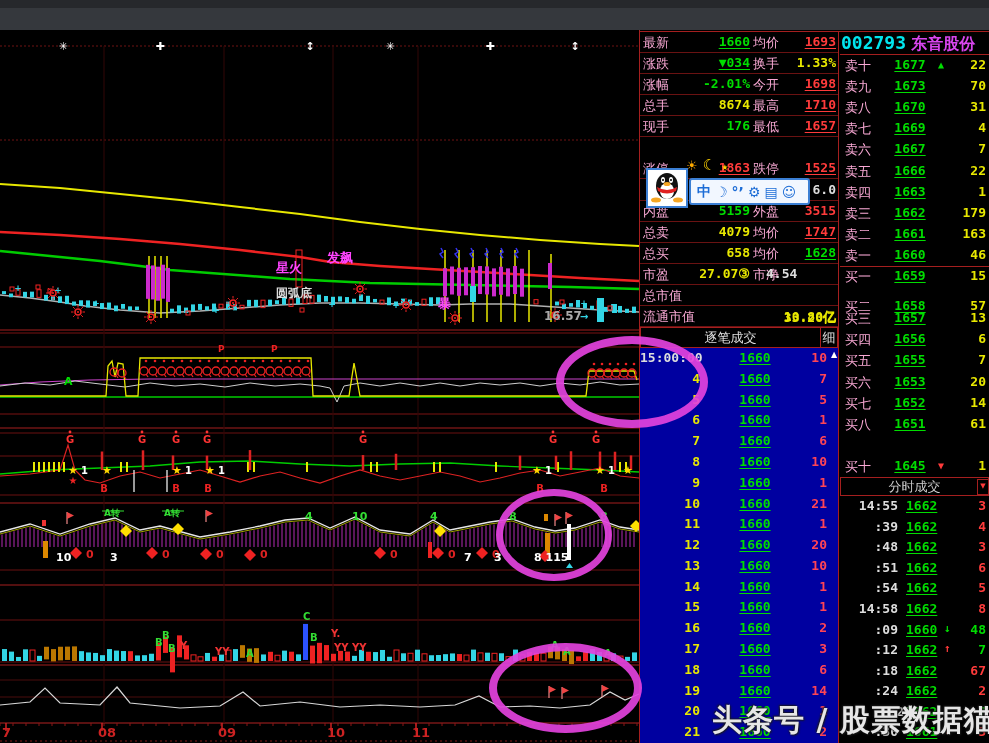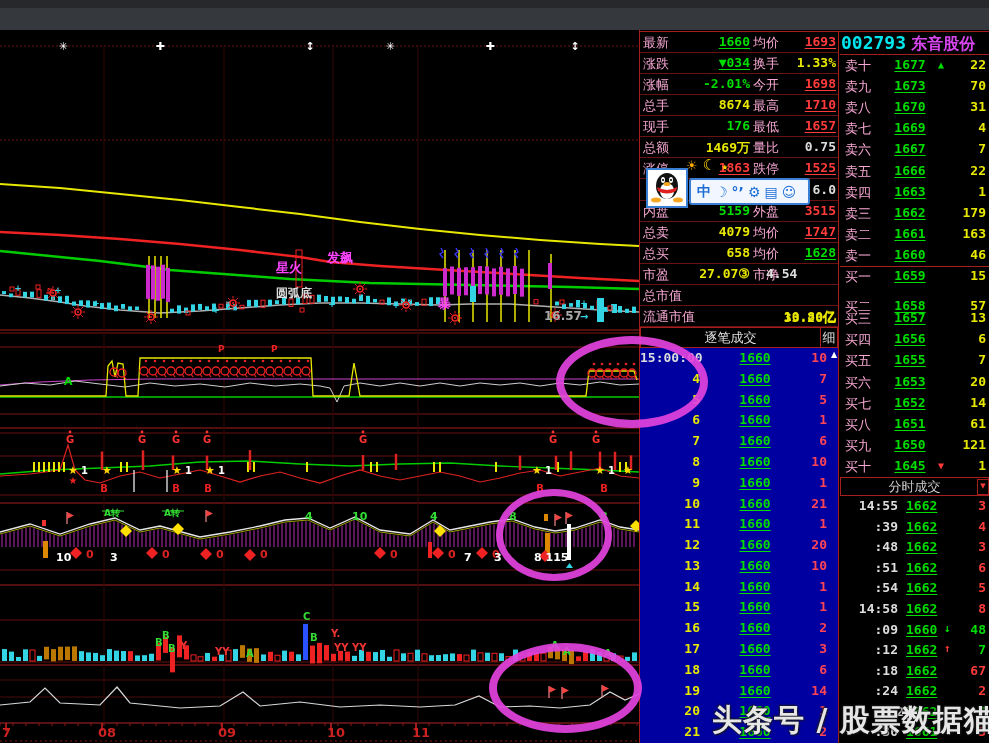--- a/index.html
+++ b/index.html
@@ -856,26 +856,20 @@
         <span class="num c-y" style="left: 28px; width: 82px; text-align: right; font-size: 13px;">8674</span>
         <span class="lbl" style="left: 113px;">最高</span>
         <span class="num c-r u" style="left: 143px; width: 53px; text-align: right; font-size: 13px;">1710</span>
       </div>
       <div class="qrow" style="top: 84.2857px; height: 21.0714px;">
         <span class="lbl" style="left: 3px;">现手</span>
         <span class="num c-g" style="left: 28px; width: 82px; text-align: right; font-size: 13px;">176</span>
         <span class="lbl" style="left: 113px;">最低</span>
         <span class="num c-r u" style="left: 143px; width: 53px; text-align: right; font-size: 13px;">1657</span>
       </div>
-      <div class="qrow" style="top: 105.357px; height: 21.0714px;">
-        <span class="lbl" style="left: 3px;">总额</span>
-        <span class="num c-y" style="left: 28px; width: 82px; text-align: right; font-size: 13px;">1469万</span>
-        <span class="lbl" style="left: 113px;">量比</span>
-        <span class="num c-w" style="left: 143px; width: 53px; text-align: right; font-size: 13px;">0.75</span>
-      </div>
       <div class="qrow" style="top: 126.429px; height: 21.0714px;">
         <span class="lbl" style="left: 3px;">涨停</span>
         <span class="num c-r u" style="left: 28px; width: 82px; text-align: right; font-size: 13px;">1863</span>
         <span class="lbl" style="left: 113px;">跌停</span>
         <span class="num c-r u" style="left: 143px; width: 53px; text-align: right; font-size: 13px;">1525</span>
       </div>
       <div class="qrow" style="top: 147.5px; height: 21.0714px;">
         <span class="lbl" style="left: 3px;"></span>
         <span class="num c-w" style="left: 28px; width: 82px; text-align: right; font-size: 13px;"></span>
         <span class="lbl" style="left: 113px;"></span>
@@ -999,25 +993,20 @@
       </div>
       <div class="lrow" style="top: 337.6px; height: 21.1px; cursor: pointer;">
         <span class="lbl" style="left: 5px;">买七</span>
         <span class="num c-g u" style="left: 42px; width: 56px; text-align: center; font-size: 13px;">1652</span>
         <span class="num c-y" style="left: 108px; width: 38px; text-align: right; font-size: 13px;">14</span>
       </div>
       <div class="lrow" style="top: 358.7px; height: 21.1px; cursor: pointer;">
         <span class="lbl" style="left: 5px;">买八</span>
         <span class="num c-g u" style="left: 42px; width: 56px; text-align: center; font-size: 13px;">1651</span>
         <span class="num c-y" style="left: 108px; width: 38px; text-align: right; font-size: 13px;">61</span>
-      </div>
-      <div class="lrow" style="top: 379.8px; height: 21.1px; cursor: pointer;">
-        <span class="lbl" style="left: 5px;">买九</span>
-        <span class="num c-g u" style="left: 42px; width: 56px; text-align: center; font-size: 13px;">1650</span>
-        <span class="num c-y" style="left: 108px; width: 38px; text-align: right; font-size: 13px;">121</span>
       </div>
       <div class="lrow" style="top: 400.9px; height: 21.1px; cursor: pointer;">
         <span class="lbl" style="left: 5px;">买十</span>
         <span class="num c-g u" style="left: 42px; width: 56px; text-align: center; font-size: 13px;">1645</span>
         <span class="num c-r" style="left: 98px; font-size: 10px; top: 4px;">▼</span>
         <span class="num c-y" style="left: 108px; width: 38px; text-align: right; font-size: 13px;">1</span>
       </div>
     </div>
   <div class="abs hline" style="left:840px;top:266px;width:149px;"></div>
 

